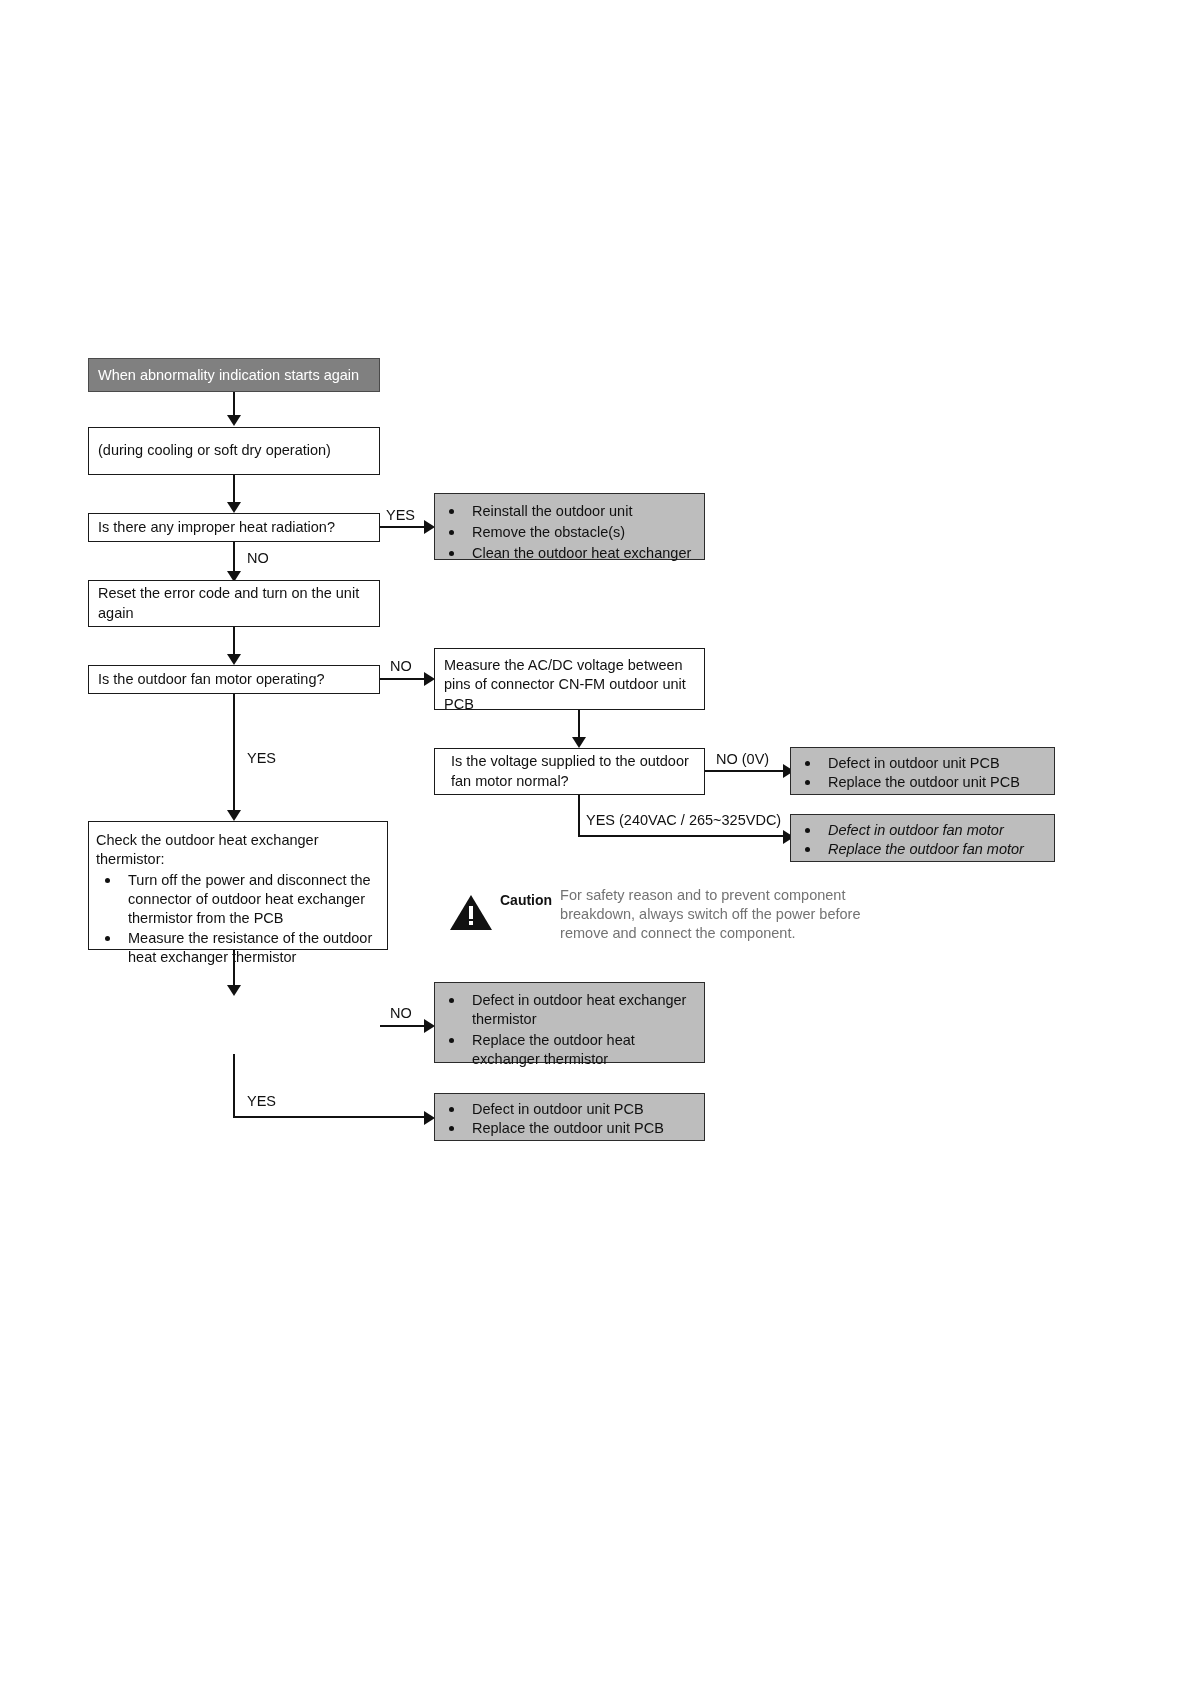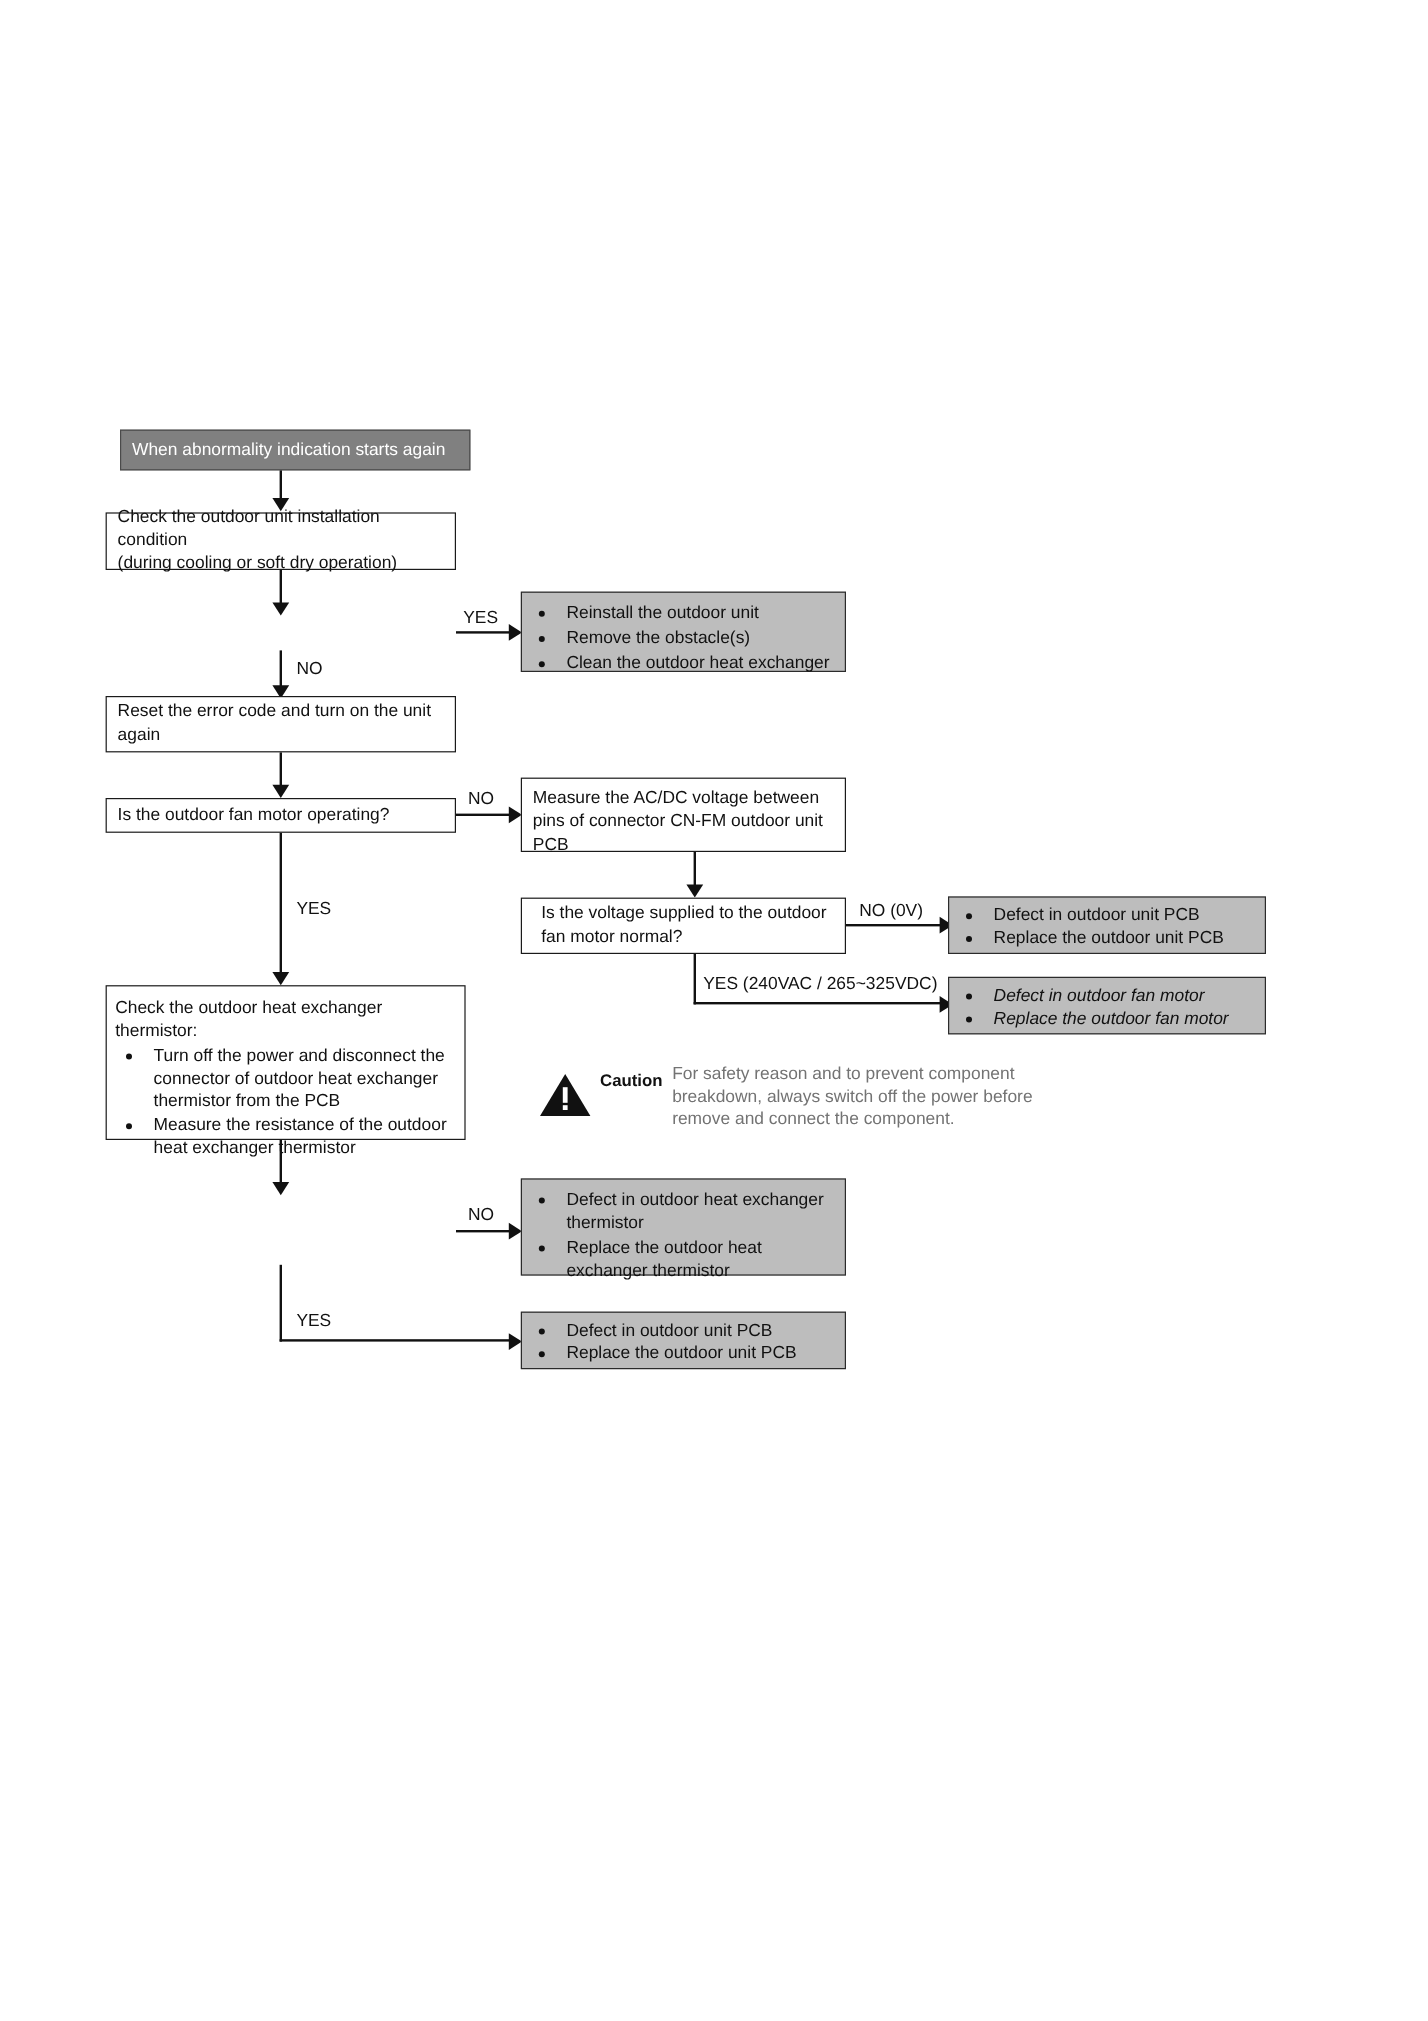--- a/index.html
+++ b/index.html
@@ -123,35 +123,37 @@
     line-height: 1.32;
     color: #737373;
     padding-top: 2px;
   }
 </style>
 </head>
 <body>
 
 <div id="canvas">
 
-  <div class="box header" style="left:100px; top:358px; width:292px; height:34px;">
+  <div class="box header" style="left:88px; top:358px; width:292px; height:34px;">
     <span>When abnormality indication starts again</span>
   </div>
 
   <div class="vline" style="left:233px; top:392px; height:25px;"></div>
   <div class="arrow-down" style="left:227px; top:415px;"></div>
 
   <div class="box vcenter" style="left:88px; top:427px; width:292px; height:48px;">
-    <div class="plain-line">Check the outdoor unit installation condition</div>
     <div class="plain-line">(during cooling or soft dry operation)</div>
   </div>
 
   <div class="vline" style="left:233px; top:475px; height:30px;"></div>
   <div class="arrow-down" style="left:227px; top:502px;"></div>
 
+  <div class="box vcenter" style="left:88px; top:513px; width:292px; height:29px;">
+    <div class="plain-line">Is there any improper heat radiation?</div>
+  </div>
 
   <div class="hline" style="left:380px; top:526px; width:48px;"></div>
   <div class="arrow-right" style="left:424px; top:520px;"></div>
   <div class="elabel" style="left:386px; top:507px;">YES</div>
 
   <div class="box shaded" style="left:434px; top:493px; width:271px; height:67px; padding:8px 5px;">
     <ul class="bl">
       <li>Reinstall the outdoor unit</li>
       <li>Remove the obstacle(s)</li>
       <li>Clean the outdoor heat exchanger</li>

